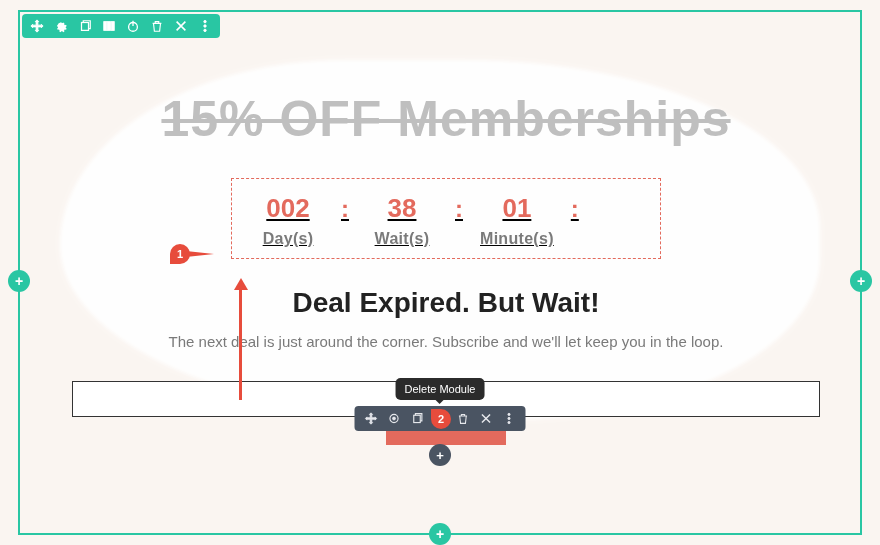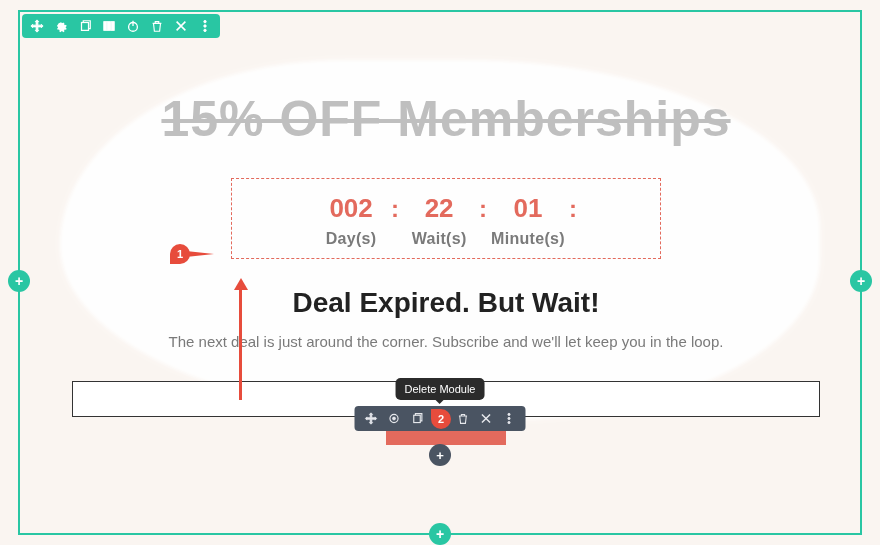--- a/index.html
+++ b/index.html
@@ -89,24 +89,24 @@
       text-decoration-thickness: 4px;
       letter-spacing: 1px;
       margin-bottom: 30px;
     }
     .countdown-box {
       width: 430px;
       margin: 0 auto 28px;
       padding: 14px 20px 10px;
       border: 1px dashed #e36a5d;
       display: flex;
-      justify-content: center;
       align-items: flex-start;
-      gap: 4px;
+      gap: 17px;
       position: relative;
+      text-decoration: underline;
     }
     .cd-segment {
       display: flex;
       flex-direction: column;
       align-items: center;
       min-width: 72px;
     }
     .cd-val {
       font-size: 26px;
       font-weight: 600;
@@ -346,21 +346,21 @@
 <div class="content-area">
   <div class="strike-title">15% OFF Memberships</div>
 
   <div class="countdown-box">
     <div class="cd-segment">
       <div class="cd-val">002</div>
       <div class="cd-label">Day(s)</div>
     </div>
     <div class="cd-sep">:</div>
     <div class="cd-segment">
-      <div class="cd-val">22</div>
+      <div class="cd-val">38</div>
       <div class="cd-label">Wait(s)</div>
     </div>
     <div class="cd-sep">:</div>
     <div class="cd-segment">
       <div class="cd-val">01</div>
       <div class="cd-label">Minute(s)</div>
     </div>
     <div class="cd-sep">:</div>
   </div>
 

